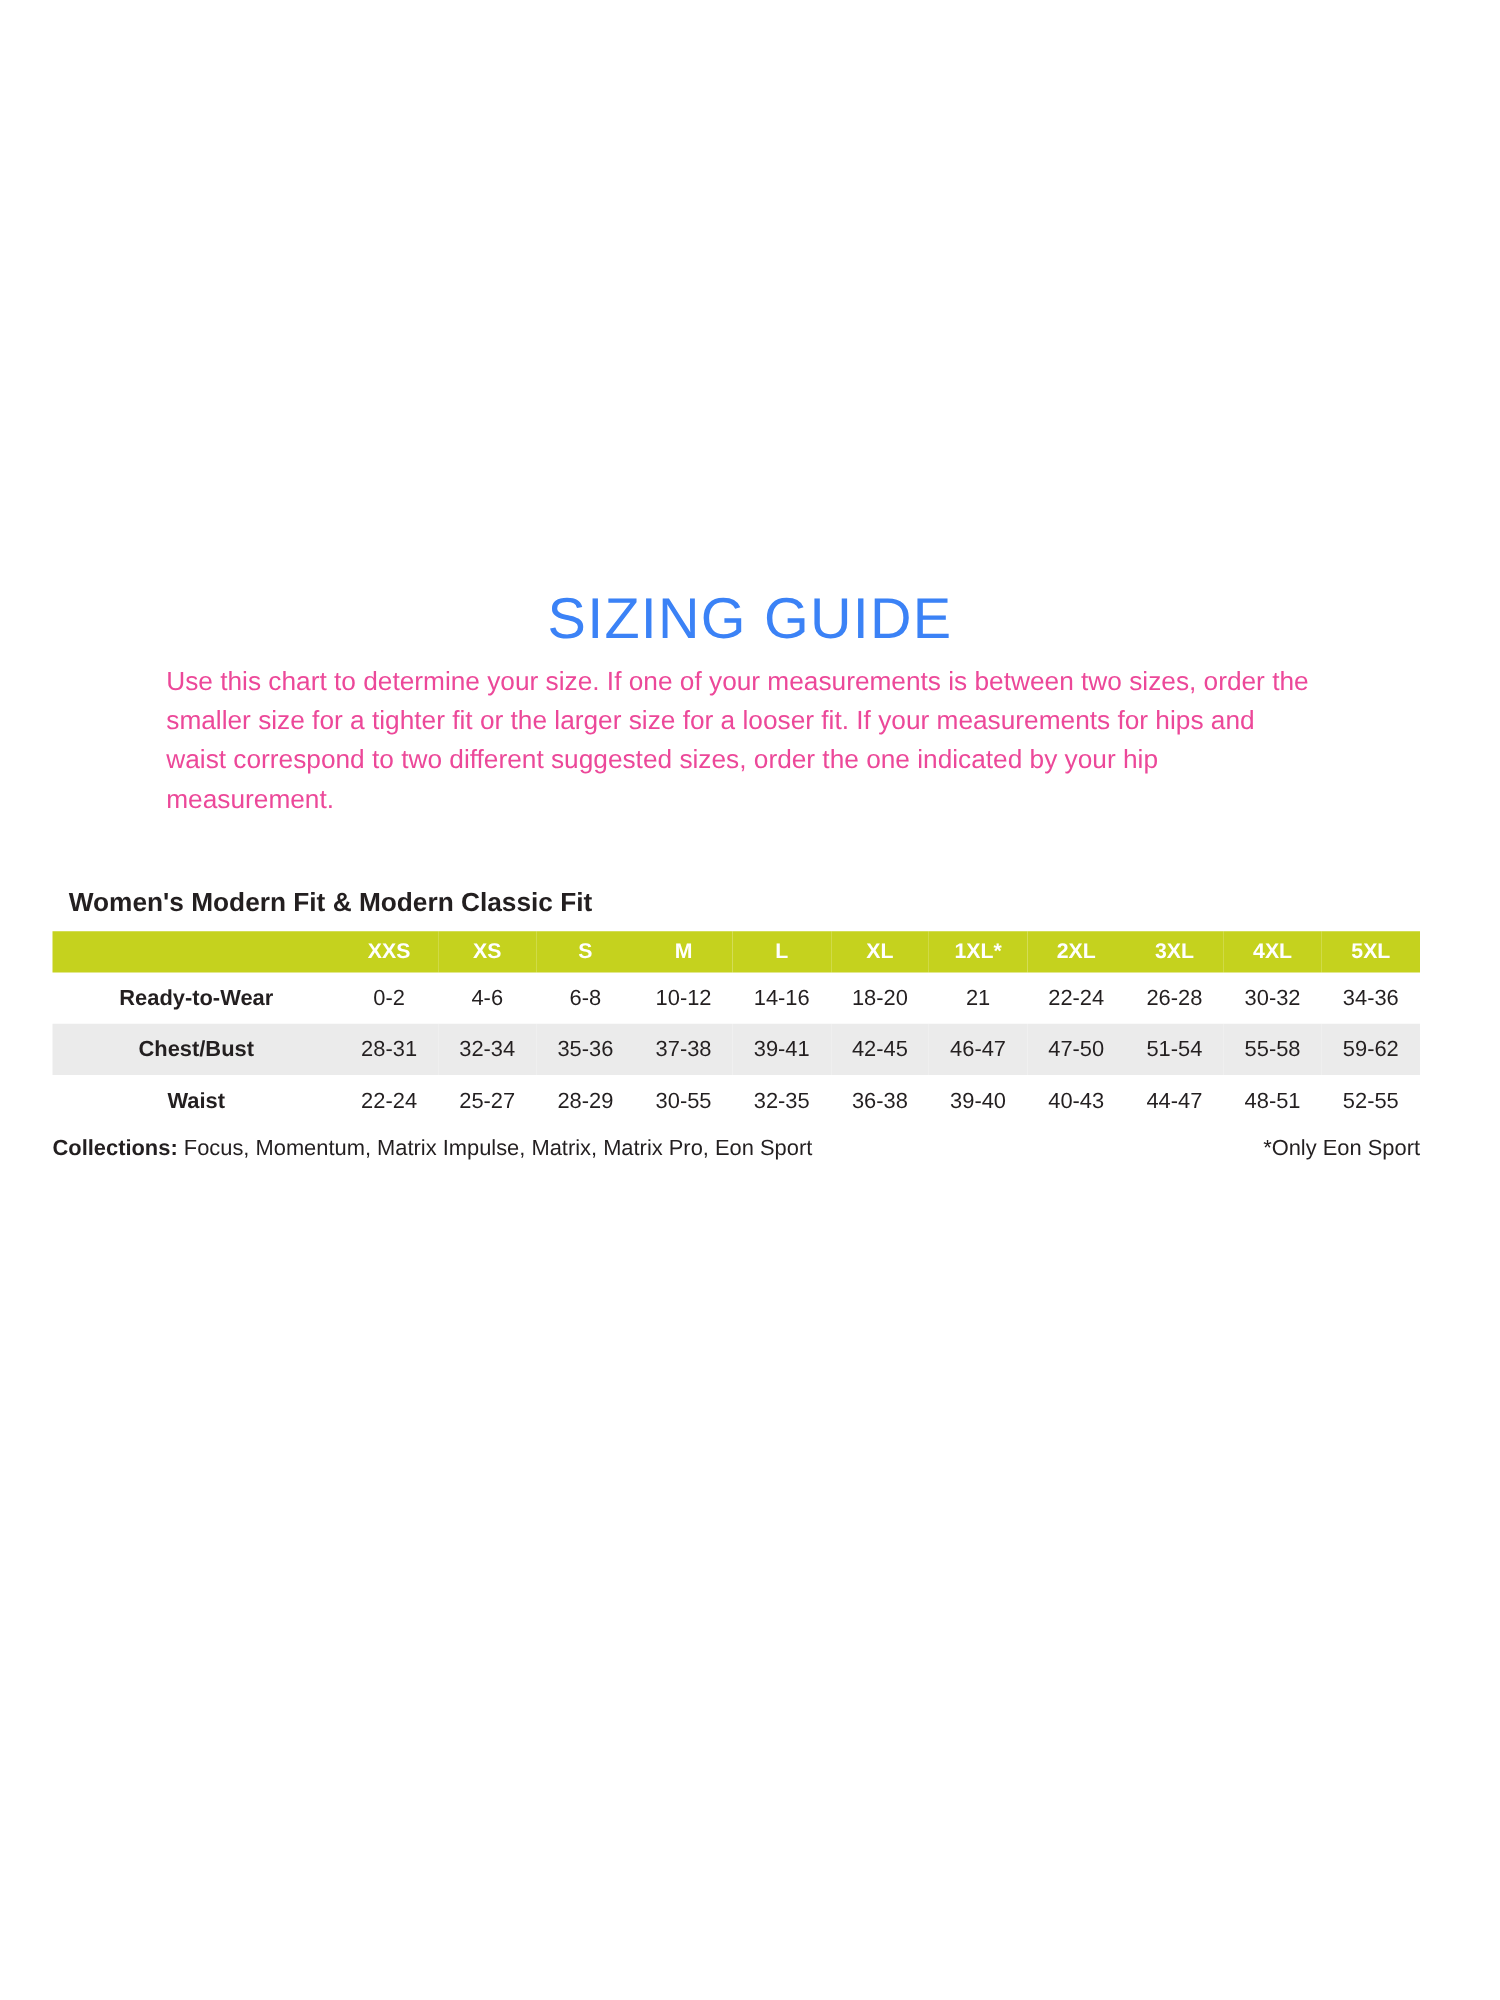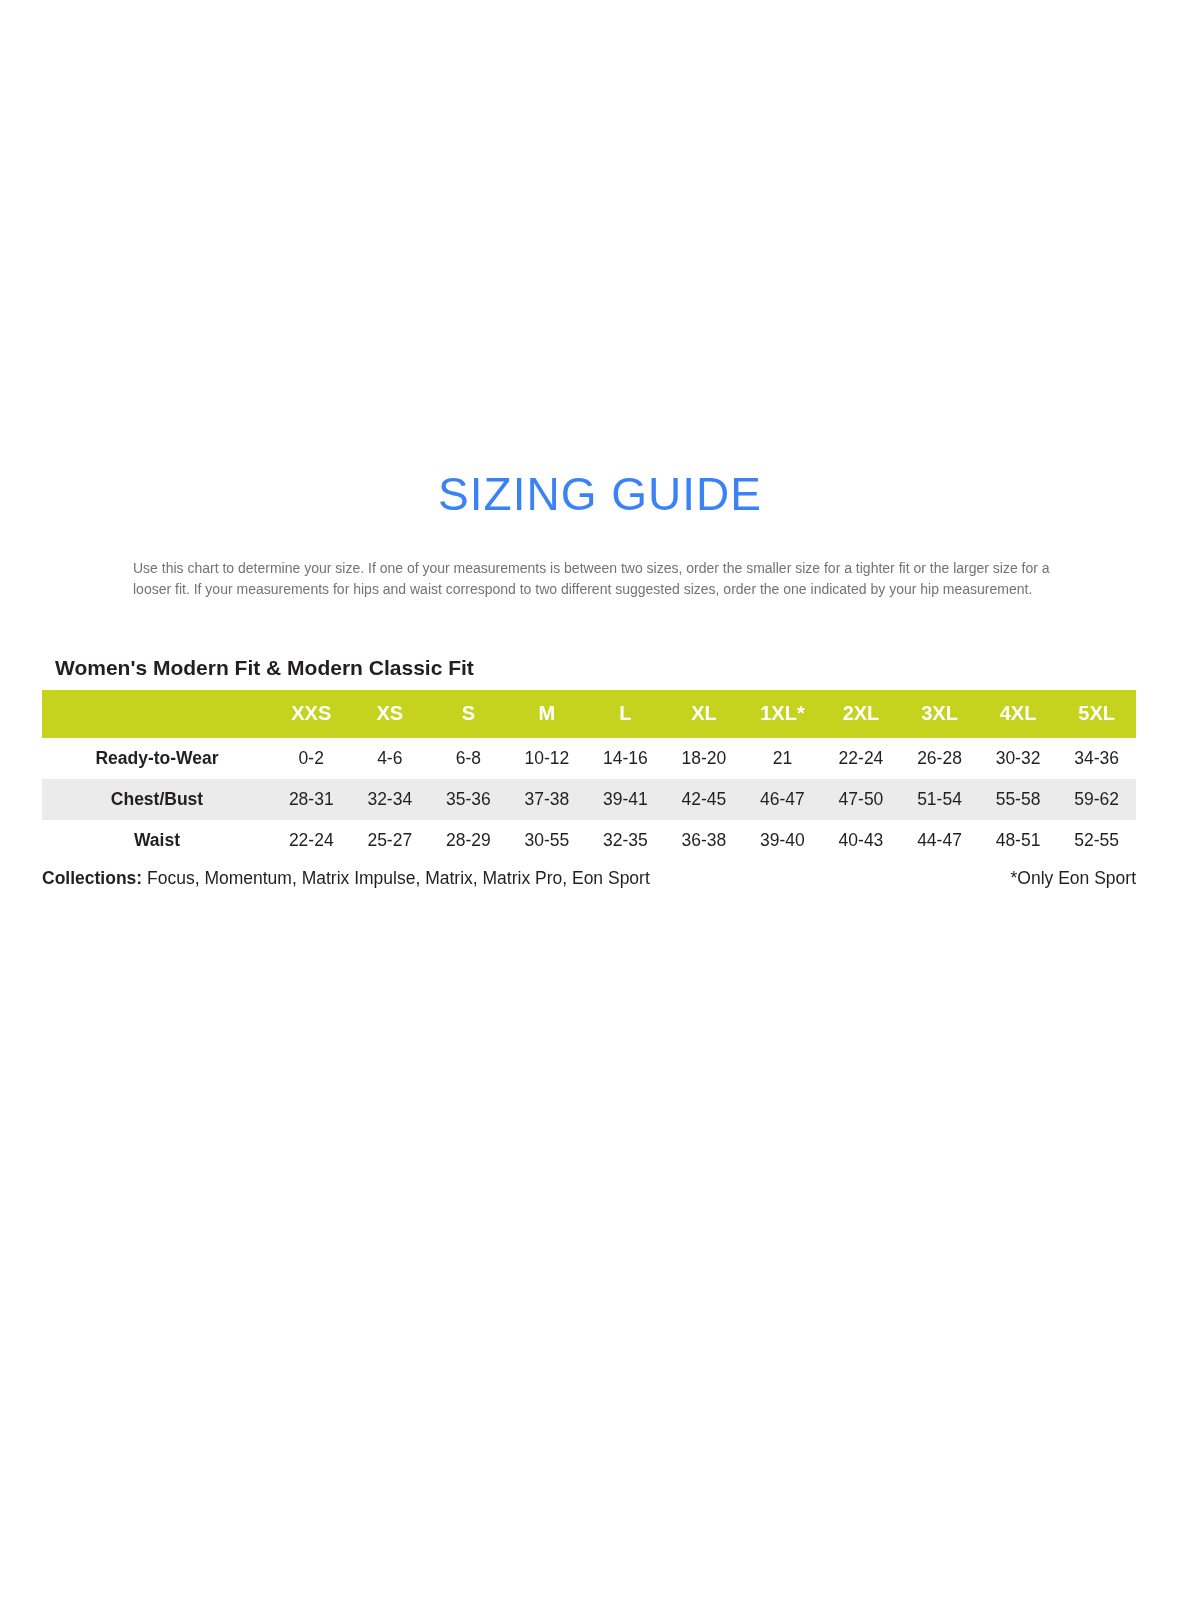--- a/index.html
+++ b/index.html
@@ -25,48 +25,48 @@
     margin: 0;
     padding-top: 470px;
     text-align: center;
     font-size: 46px;
     font-weight: 300;
     letter-spacing: 1px;
     color: #3b82f6;
     line-height: 1.05;
   }
   .intro {
-    margin: 40px 150px 0 133px;
-    font-size: 14px;
+    margin: 12px 150px 0 133px;
+    font-size: 21px;
     line-height: 1.48;
     font-weight: 400;
-    color: #737373;
+    color: #ec4899;
   }
   .section-heading {
     margin: 56px 12px 10px 55px;
     font-size: 21px;
     font-weight: bold;
     color: #231f20;
   }
   .table-wrap {
     margin-left: 42px;
     width: 1094px;
   }
   table.size-table {
     width: 100%;
     border-collapse: collapse;
     table-layout: fixed;
   }
   table.size-table col.c-label { width: 230px; }
   table.size-table tr.header-row th {
     background: var(--header-bg);
     color: #ffffff;
-    font-size: 20px;
+    font-size: 17px;
     font-weight: bold;
-    height: 48px;
+    height: 33px;
     text-align: center;
     padding: 0;
   }
   table.size-table tr.data-row th,
   table.size-table tr.data-row td {
     height: 41px;
     text-align: center;
     font-size: 17.5px;
     padding: 0;
     color: #231f20;

